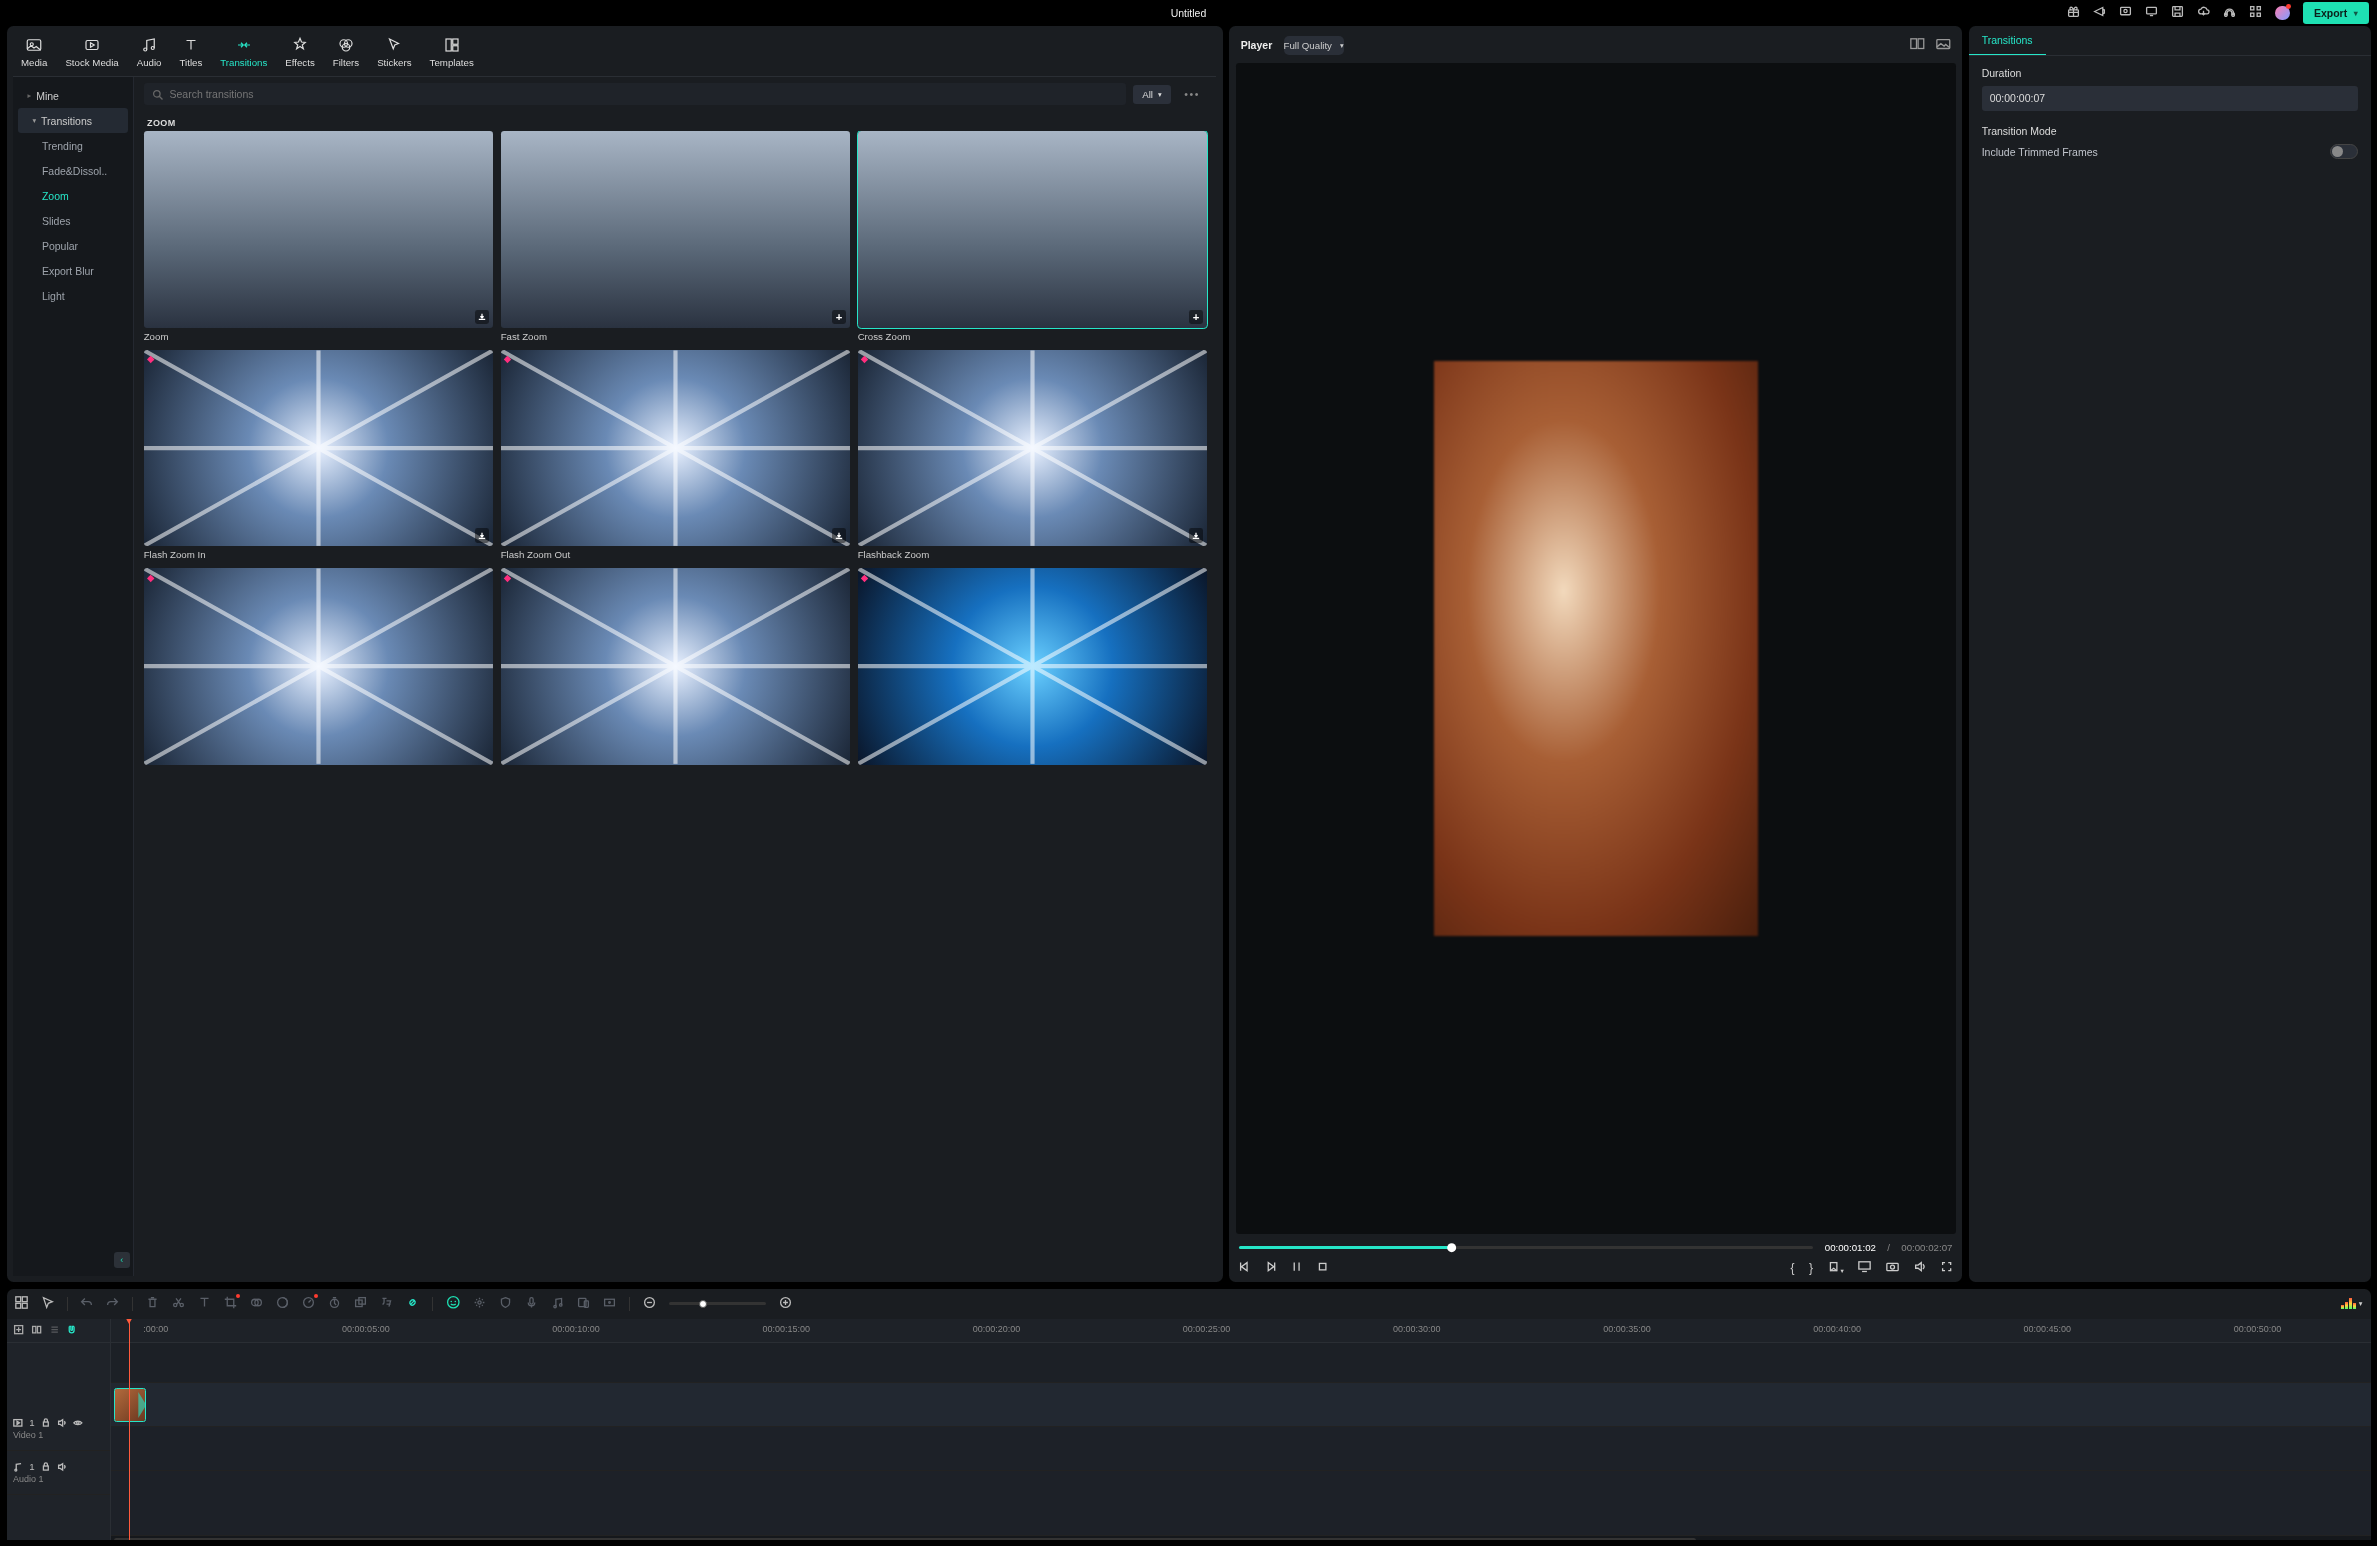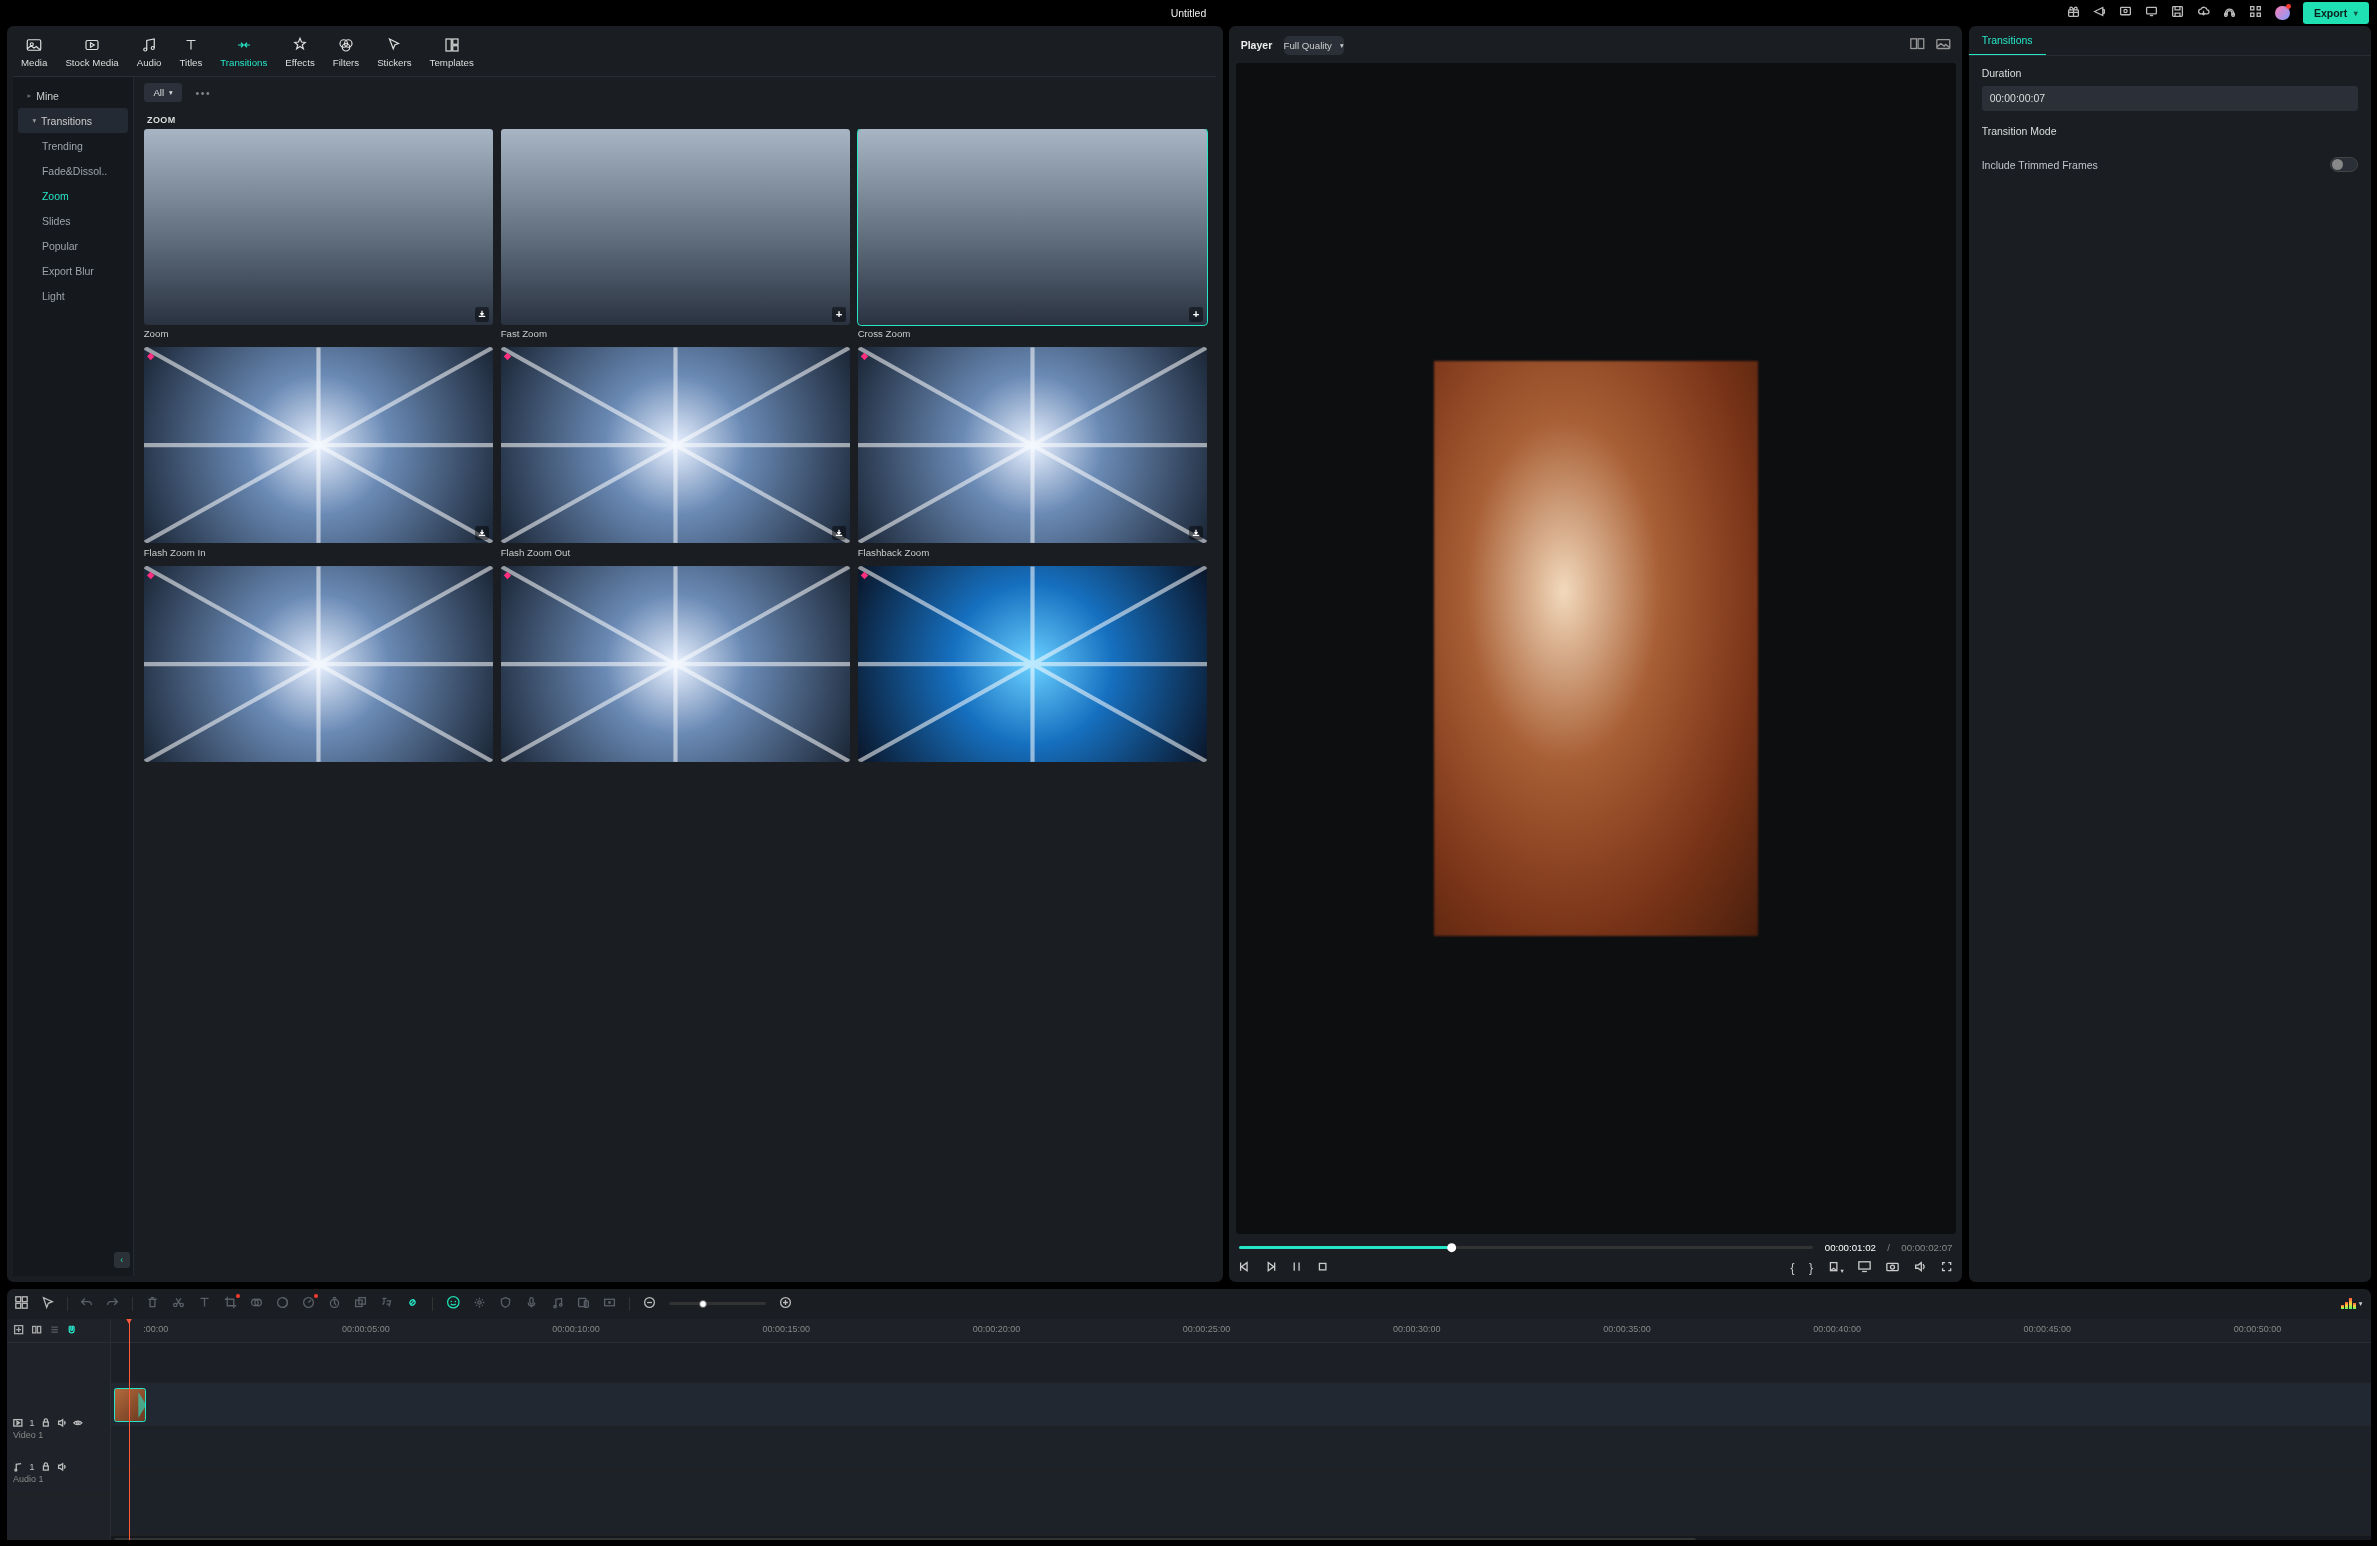--- a/index.html
+++ b/index.html
@@ -111,21 +111,21 @@
 .insp-body{flex:1;padding:11.3px 13px;overflow:auto;}
 .insp-label{color:#ddd;font-size:10.5px;margin-bottom:6.5px;}
 .insp-input{background:#2a2f38;color:#ddd;padding:6.5px 8px;border-radius:3.2px;font-size:10.5px;width:100%;margin-bottom:14.6px;}
 .mode-opts{display:flex;flex-direction:column;gap:6.5px;align-items:center;}
 .mode-card{display:flex;flex-direction:column;align-items:center;gap:3.2px;}
 .mode-box{width:81px;height:44px;background:#2a2f38;border-radius:4.9px;display:flex;align-items:center;justify-content:center;gap:0;cursor:pointer;}
 .mode-box.active{background:#2a2f38;outline:1.6px solid #3a4149;}
 .mode-box .blk{width:26px;height:21px;background:#171a1f;border-radius:2.4px;}
 .mode-box .blk.t{border:0.8px dashed #26e6c8;}
 .mode-label{color:#9da3ab;font-size:9.7px;}
-.toggle-row{display:flex;align-items:center;justify-content:space-between;margin-top:20px;}
+.toggle-row{display:flex;align-items:center;justify-content:space-between;margin-top:7px;}
 .switch{width:27.5px;height:14.6px;background:#2a2f38;border:0.8px solid #444;border-radius:8px;position:relative;cursor:pointer;}
 .switch::after{content:"";position:absolute;top:0.8px;left:0.8px;width:11.3px;height:11.3px;background:#888;border-radius:50%;}
 .insp-footer{padding:8px 9.7px;display:flex;gap:6.5px;justify-content:flex-end;}
 .btn-grey{background:#3a3f48;color:#ddd;padding:5.7px 9.7px;border-radius:3.2px;cursor:pointer;font-size:9.7px;}
 .btn-teal{background:#26e6c8;color:#062a22;padding:5.7px 9.7px;border-radius:3.2px;cursor:pointer;font-size:9.7px;font-weight:600;}
 
 
 .timeline{height:251px;margin:0 6.5px 6.5px;background:#1a1d21;border-radius:6.5px;display:flex;flex-direction:column;}
 .tl-toolbar{display:flex;align-items:center;gap:13px;padding:6.5px 8px;}
 .tl-icon{color:#bbb;cursor:pointer;font-size:13px;position:relative;}
@@ -297,20 +297,27 @@
           <div class="item active">Zoom</div>
           <div class="item">Slides</div>
           <div class="item">Popular</div>
           <div class="item">Export Blur</div>
           <div class="item">Light</div>
           <div class="collapse-tab">‹</div>
         </div>
 
         <div class="content">
           <div class="content-header">
+            <div class="search-wrap">
+              <svg width="11.3" height="11.3" viewBox="0 0 14 14">
+                  <circle cx="6" cy="6" r="4"></circle>
+                  <path d="M9 9l4 4"></path>
+                </svg>
+              <input placeholder="Search transitions" style="">
+            </div>
             <div class="filter-pill">
                 <span>All</span>
                 <span style="font-size:7.3px">▾</span>
               </div>
             <div class="more-dots">•••</div>
           </div>
           <div class="section-label">ZOOM</div>
           <div class="grid" id="grid">
               <div class="card">
                 <div class="thumb city">

